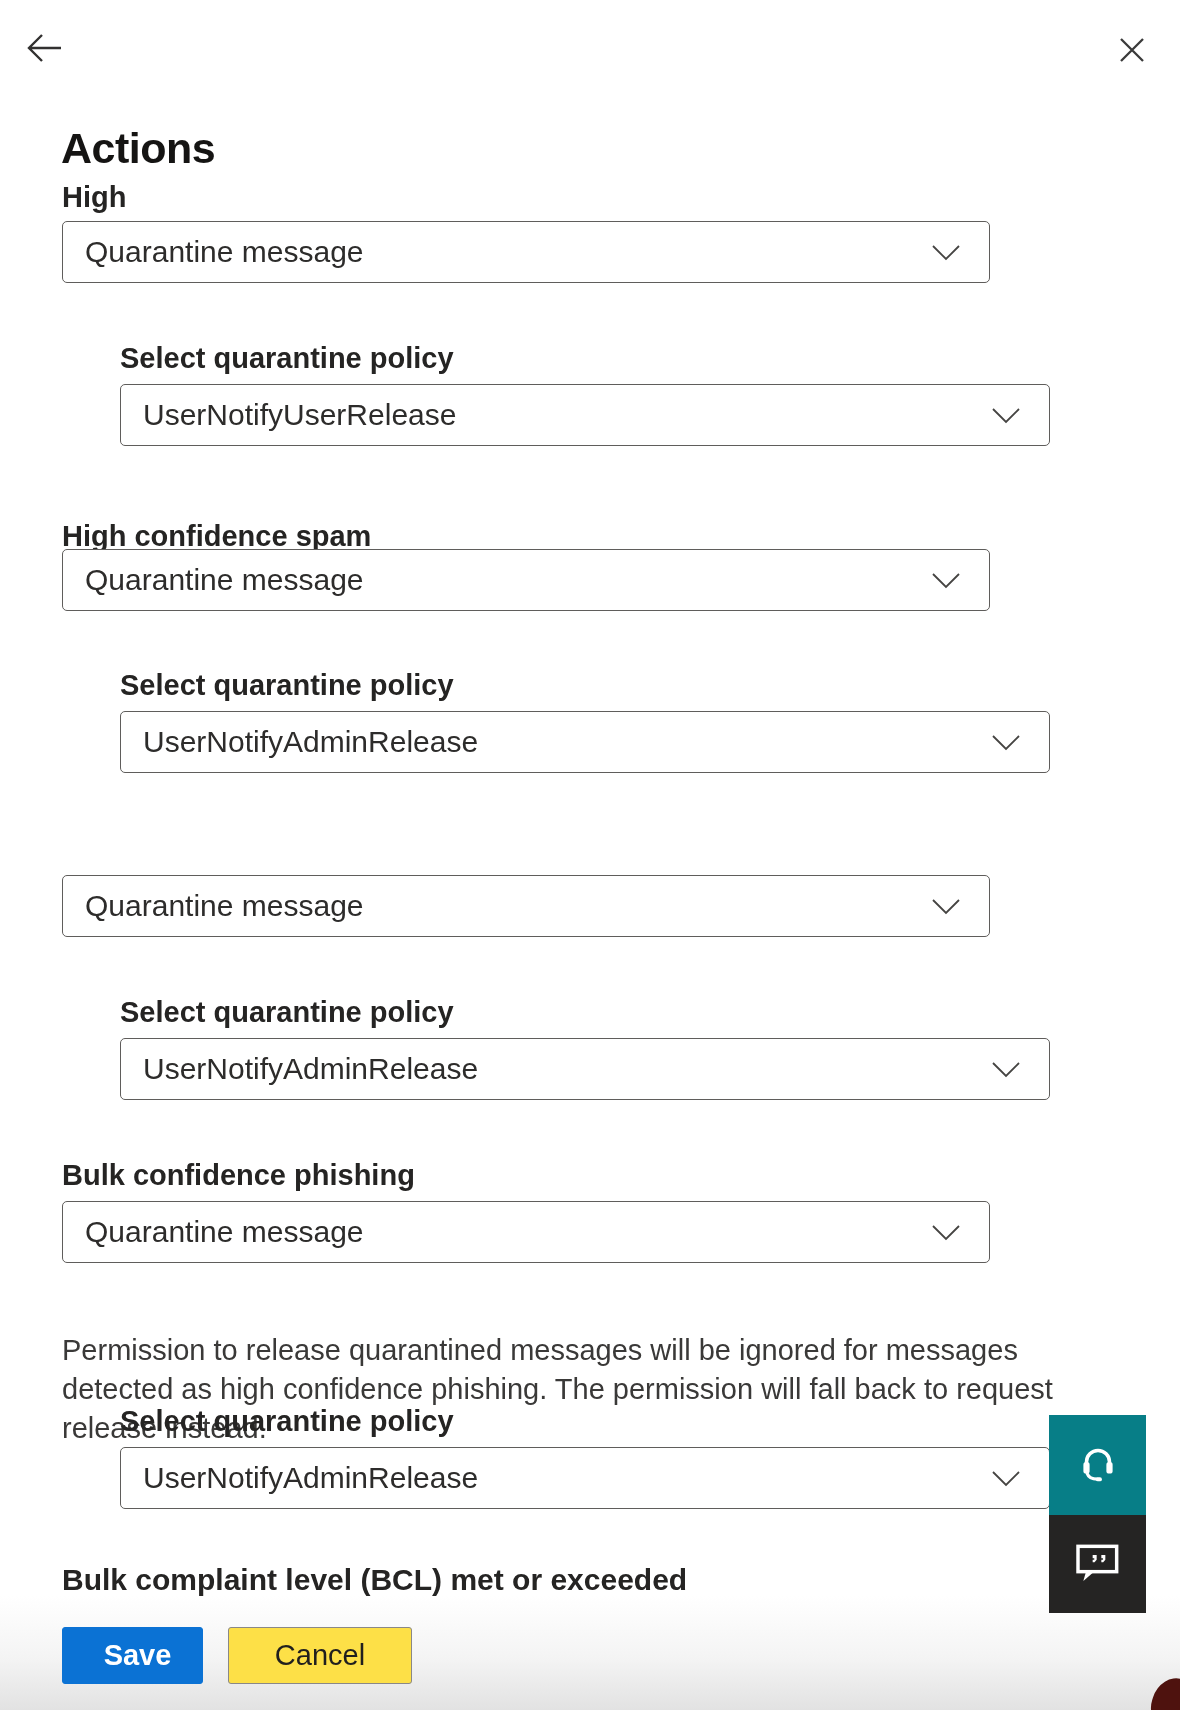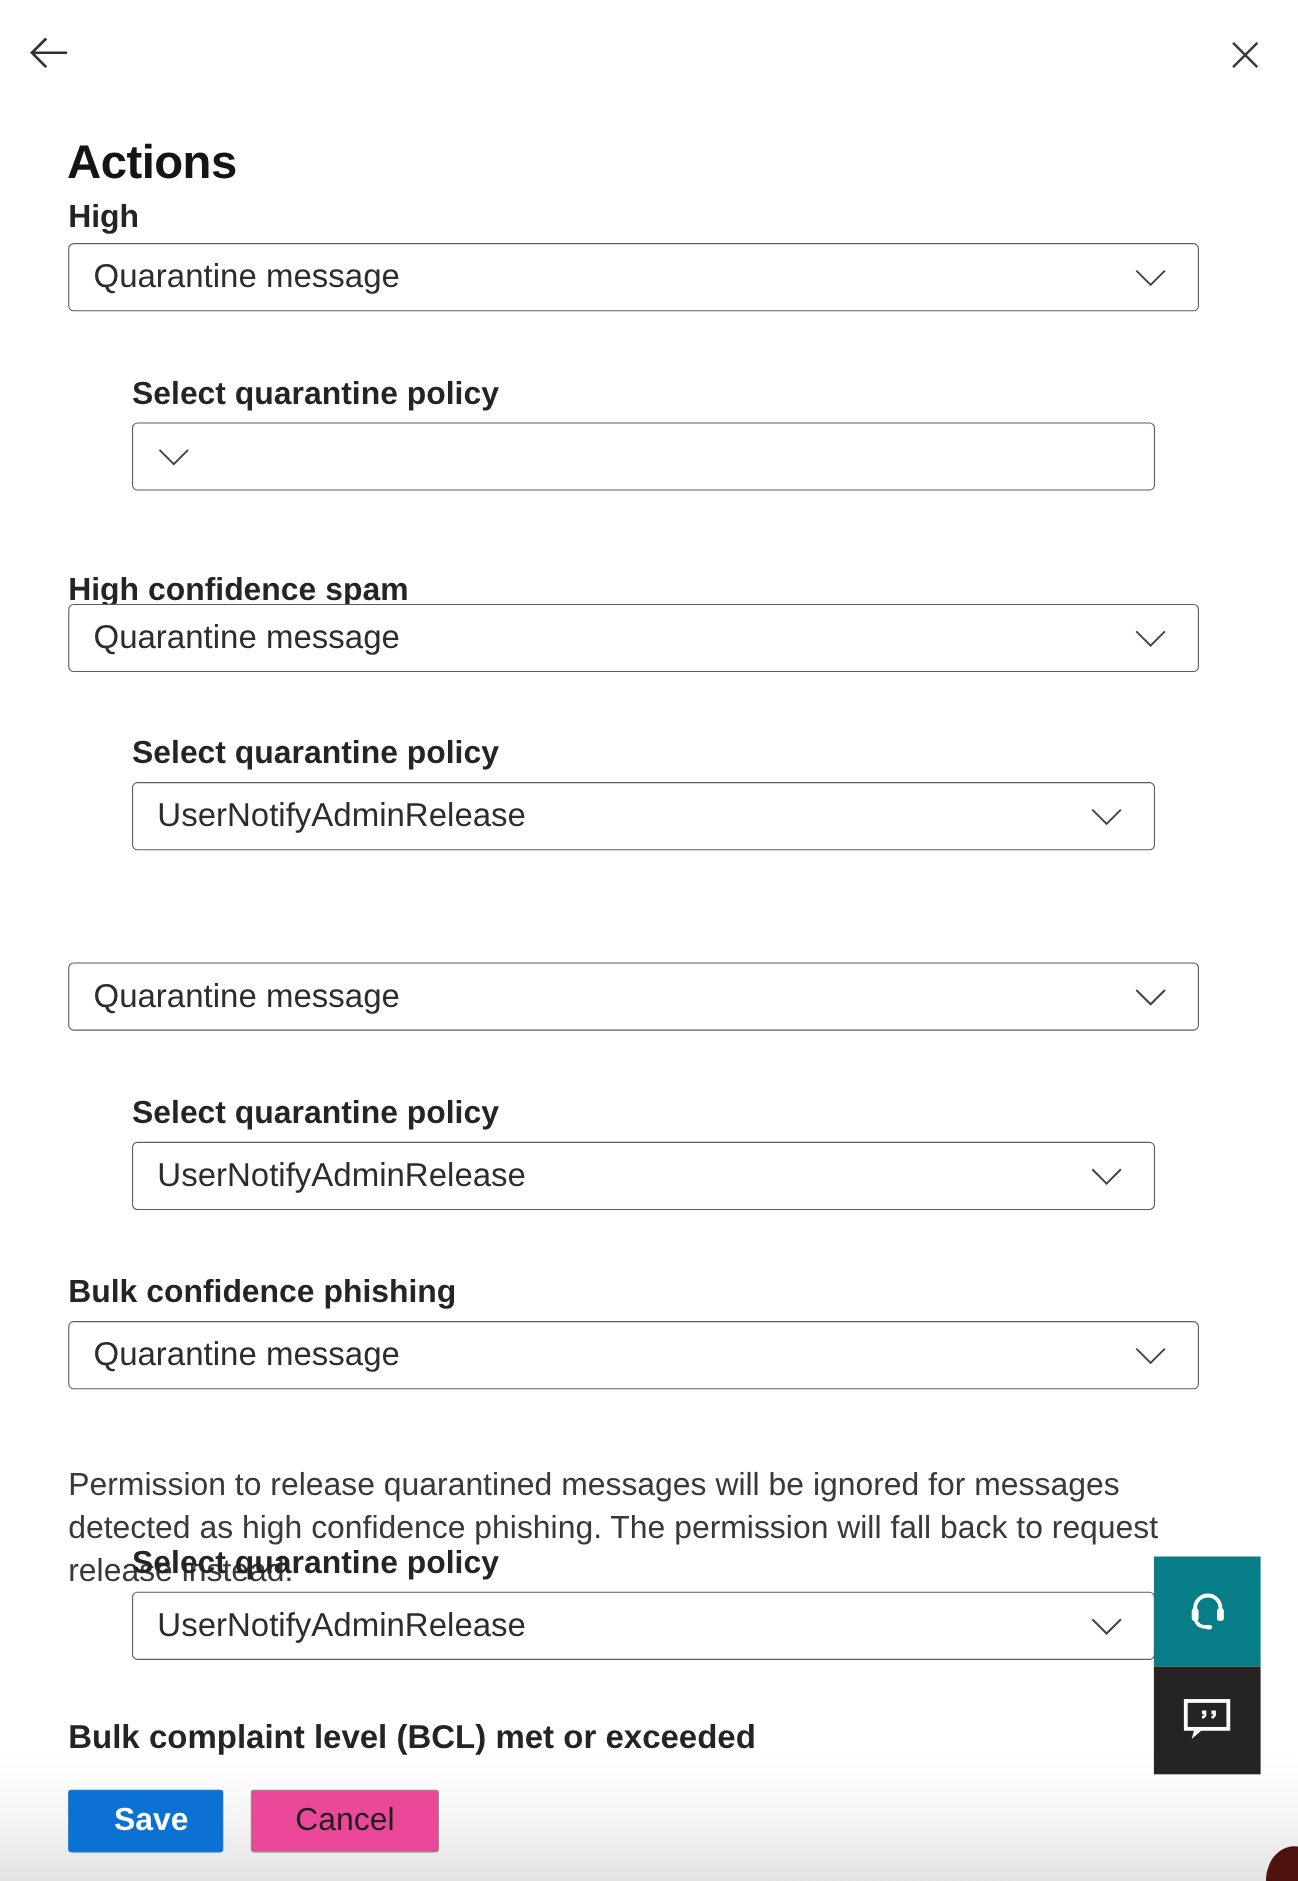--- a/index.html
+++ b/index.html
@@ -27,21 +27,21 @@
     font-size:29px;font-weight:600;color:#252423;white-space:nowrap;
   }
   .sec-label.indent{left:120px;}
   
   .dropdown{
     position:absolute;height:62px;box-sizing:border-box;
     border:1.5px solid #5f5d5b;border-radius:5px;background:#fff;
     display:flex;align-items:center;justify-content:space-between;
     padding:0 28px 0 22px;cursor:pointer;
   }
-  .dropdown.outer{left:62px;width:1028px;}
+  .dropdown.outer{left:62px;width:928px;}
   .dropdown.indent{left:120px;width:930px;}
   .dd-value{font-size:30px;color:#2d2c2b;white-space:nowrap;}
   .chev svg{display:block;}
   
   .note{
     position:absolute;left:62px;top:1302px;width:1070px;
     font-size:29px;line-height:39px;color:#3a3938;
   }
   
   .next-heading{
@@ -55,21 +55,21 @@
     pointer-events:none;z-index:4;
   }
   
   .btn{
     position:absolute;top:1627px;height:57px;box-sizing:border-box;z-index:6;
     font-size:29px;border-radius:3px;cursor:pointer;
     display:flex;align-items:center;justify-content:center;
     font-family:"Liberation Sans","DejaVu Sans",sans-serif;
   }
   .btn-save{left:62px;width:141px;background:#0b72d4;border:1px solid #0b72d4;color:#fff;font-weight:600;padding-left:16px;}
-  .btn-cancel{left:228px;width:171px;background:#ec4899;border:1.5px solid #8a8886;color:#201f1e;font-weight:400;}
+  .btn-cancel{left:228px;width:184px;background:#fde047;border:1.5px solid #8a8886;color:#201f1e;font-weight:400;}
   
   .float-btn{
     position:absolute;left:1049px;width:97px;border:none;margin:0;padding:0;
     display:flex;align-items:center;justify-content:center;cursor:pointer;z-index:5;
   }
   .float-help{top:1415px;height:100px;background:#077e87;}
   .float-feedback{top:1515px;height:98px;background:#252423;}
   
   .corner-shape{
     position:absolute;right:-16px;bottom:-20px;width:44px;height:52px;
@@ -103,20 +103,21 @@
   <span class="dd-value">Quarantine message</span>
   <span class="chev">
     <svg width="30" height="17" viewBox="0 0 30 17" fill="none">
         <path d="M2 2 L15 15 L28 2" stroke="#454442" stroke-width="1.8" fill="none"></path>
       </svg>
   </span>
 </div>
 
 <div class="sec-label indent" style="top:342px;">Select quarantine policy</div>
 <div class="dropdown indent" style="top:384px;">
+  <span class="dd-value">UserNotifyUserRelease</span>
   <span class="chev">
     <svg width="30" height="17" viewBox="0 0 30 17" fill="none">
         <path d="M2 2 L15 15 L28 2" stroke="#454442" stroke-width="1.8" fill="none"></path>
       </svg>
   </span>
 </div>
 
 <div class="sec-label" style="top:520px;">High confidence spam</div>
 <div class="dropdown outer" style="top:549px;">
   <span class="dd-value">Quarantine message</span>

